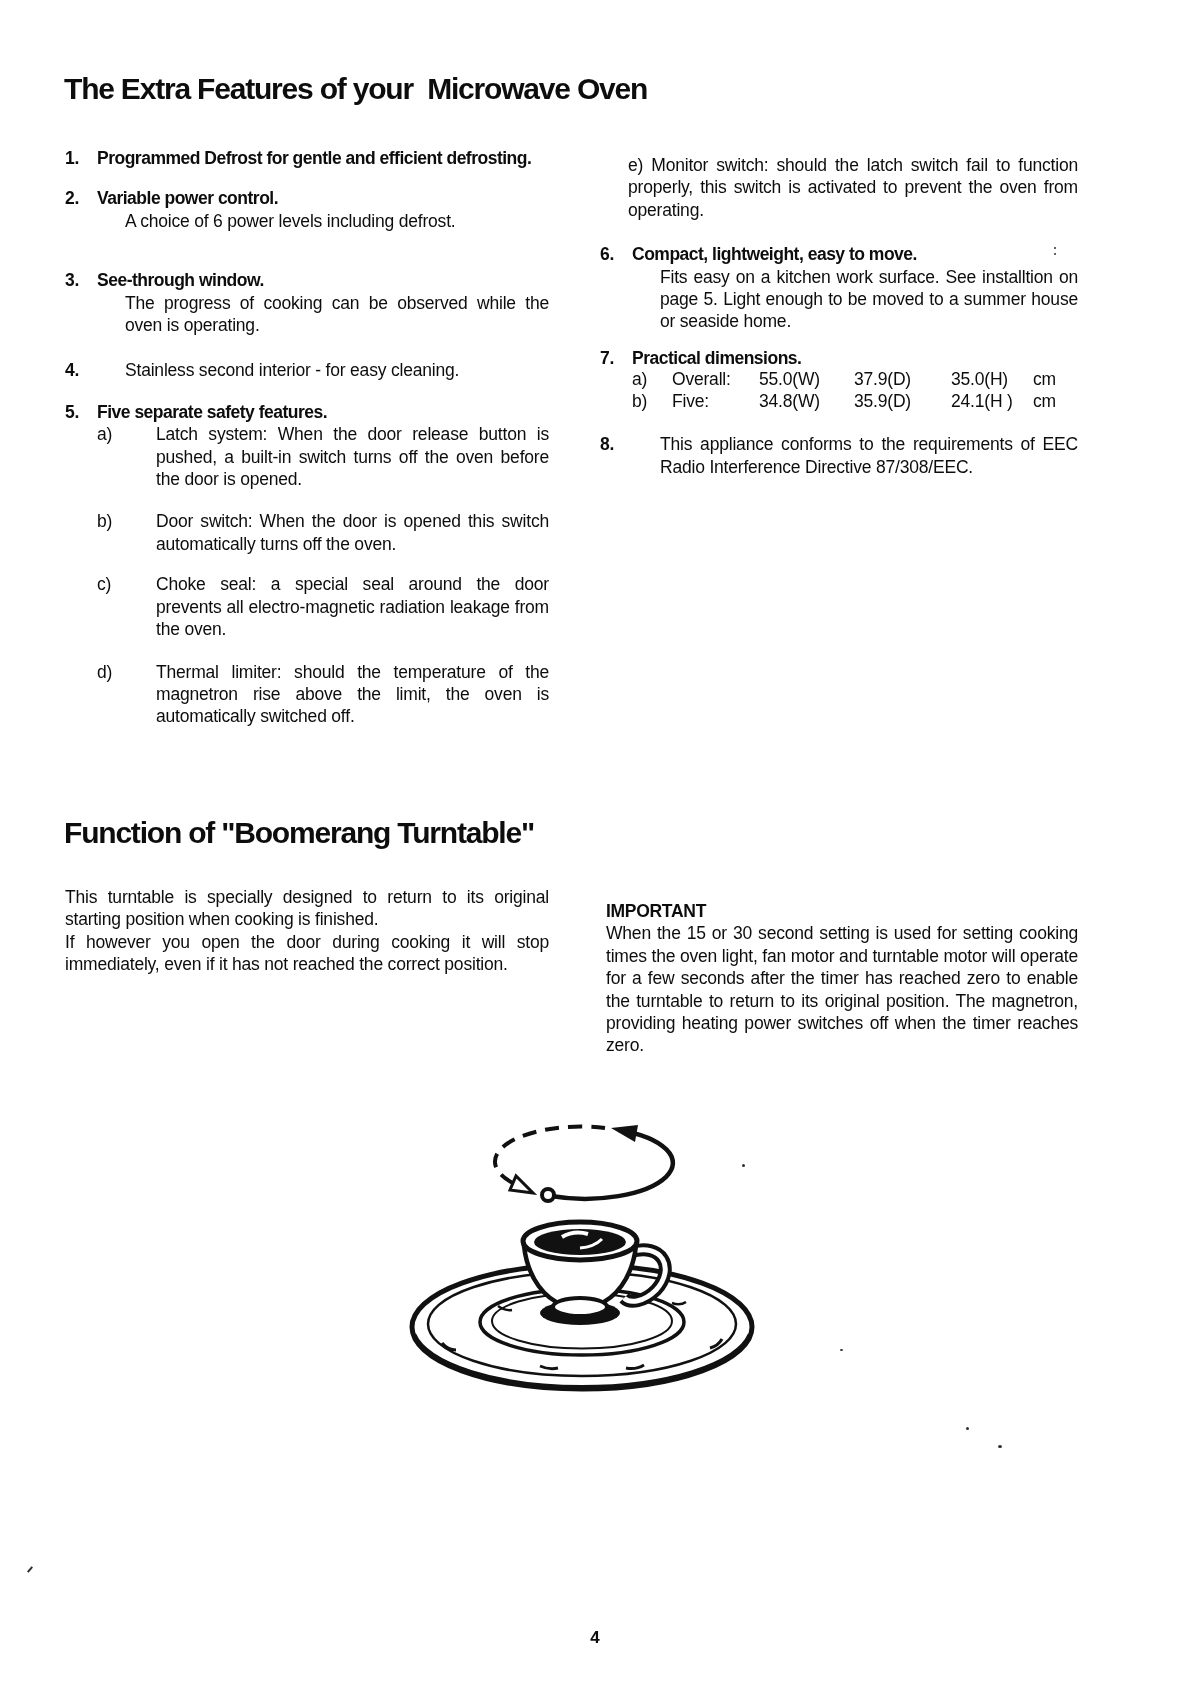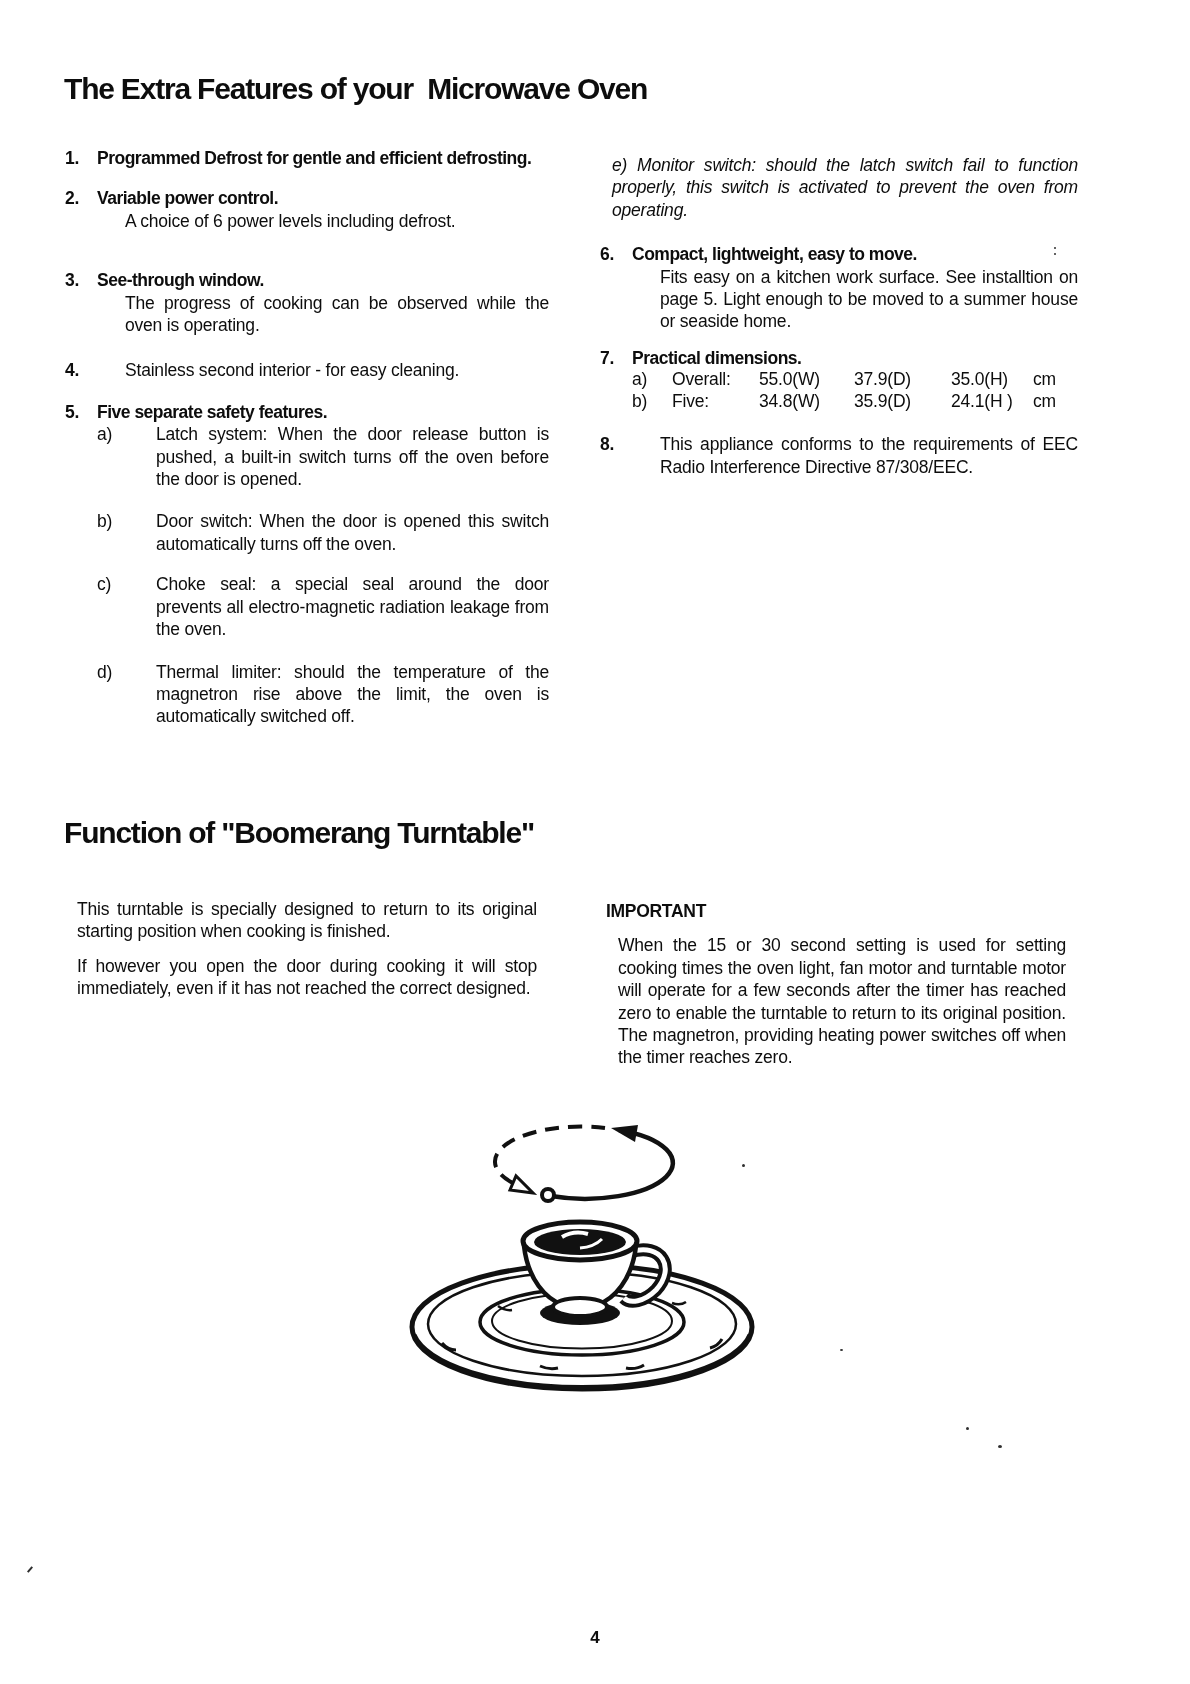--- a/index.html
+++ b/index.html
@@ -15,21 +15,21 @@
   .col{position:absolute;font-size:17.5px;line-height:22.4px;}
   .item{display:flex;}
   .num{flex:0 0 32px;font-weight:700;}
   .content{flex:1;min-width:0;}
   .head{font-weight:700;letter-spacing:-0.5px;white-space:nowrap;}
   .jbody{text-align:justify;margin-left:28px;}
   .sub{display:flex;}
   .slabel{flex:0 0 27px;}
   .stext{flex:1;text-align:justify;margin-left:32px;}
   .dim-row{display:grid;grid-template-columns:40px 87px 95px 97px 82px auto;line-height:21.5px;}
-  .para{margin:12px;text-align:justify;}
+  .para{margin:0;text-align:justify;}
   .imp-head{font-weight:700;letter-spacing:-0.3px;}
   .page-num{position:absolute;left:0;right:0;top:1628px;text-align:center;font-size:17px;font-weight:700;}
   .illus{position:absolute;left:380px;top:1100px;}
   .spk{position:absolute;background:#2f2f2f;border-radius:50%;}
 </style>
 </head>
 <body>
 
 <div class="page">
 
@@ -86,21 +86,21 @@
         <div class="sub" style="margin-top:20px;">
           <span class="slabel">d)</span>
           <div class="stext">Thermal limiter: should the temperature of the magnetron rise above the limit, the oven is automatically switched off.</div>
         </div>
       </div>
     </div>
   </div>
 
   <div class="col" style="left:600px;top:154px;width:478px;">
 
-    <div class="jbody" style="margin-left:12px;font-style:italic;">e) Monitor switch: should the latch switch fail to function properly, this switch is activated to prevent the oven from operating.</div>
+    <div class="jbody" style="margin-left:28px;">e) Monitor switch: should the latch switch fail to function properly, this switch is activated to prevent the oven from operating.</div>
 
     <div class="item" style="margin-top:22px;">
       <span class="num">6.</span>
       <div class="content">
         <div class="head">Compact, lightweight, easy to move.</div>
         <div class="jbody">Fits easy on a kitchen work surface. See installtion on page 5. Light enough to be moved to a summer house or seaside home.</div>
       </div>
     </div>
 
     <div class="item" style="margin-top:14px;">
@@ -131,21 +131,21 @@
       <div class="content">
         <div class="jbody">This appliance conforms to the requirements of EEC Radio Interference Directive 87/308/EEC.</div>
       </div>
     </div>
   </div>
 
   <h1 class="title" style="left:64px;top:818px;">Function of "Boomerang Turntable"</h1>
 
   <div class="col" style="left:65px;top:886px;width:484px;">
     <p class="para">This turntable is specially designed to return to its original starting position when cooking is finished.</p>
-    <p class="para">If however you open the door during cooking it will stop immediately, even if it has not reached the correct designed.</p>
+    <p class="para">If however you open the door during cooking it will stop immediately, even if it has not reached the correct position.</p>
   </div>
 
   <div class="col" style="left:606px;top:900px;width:472px;">
     <div class="imp-head">IMPORTANT</div>
     <p class="para">When the 15 or 30 second setting is used for setting cooking times the oven light, fan motor and turntable motor will operate for a few seconds after the timer has reached zero to enable the turntable to return to its original position. The magnetron, providing heating power switches off when the timer reaches zero.</p>
   </div>
 
   <svg class="illus" width="420" height="310" viewBox="0 0 420 310">
 
     <path d="M 225 28 A 86 35 0 0 0 137 85" fill="none" stroke="#111" stroke-width="4" stroke-dasharray="14 9"></path>

